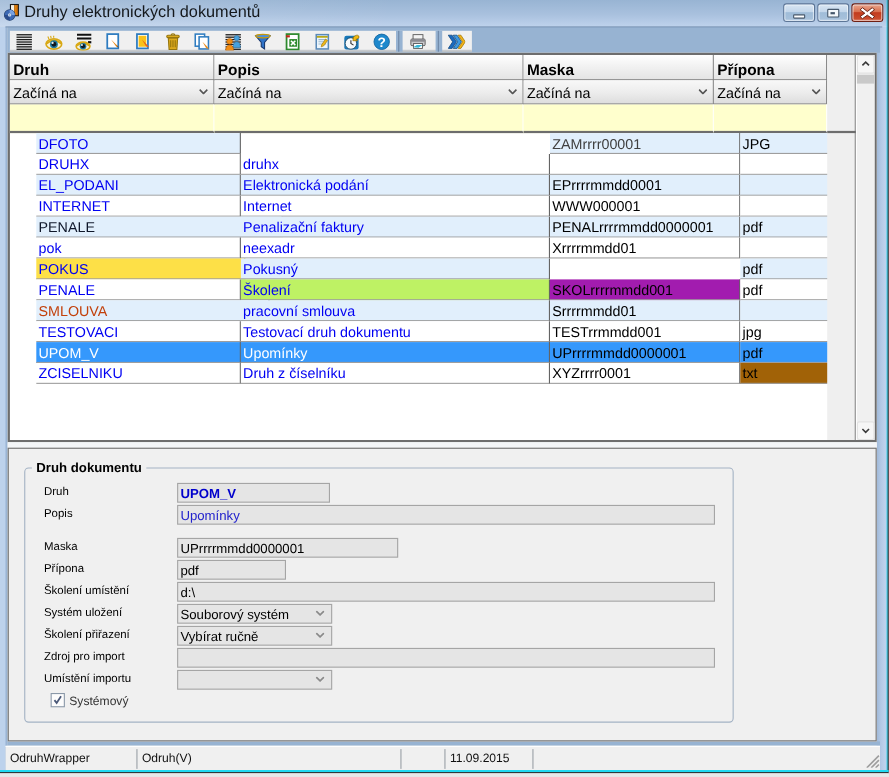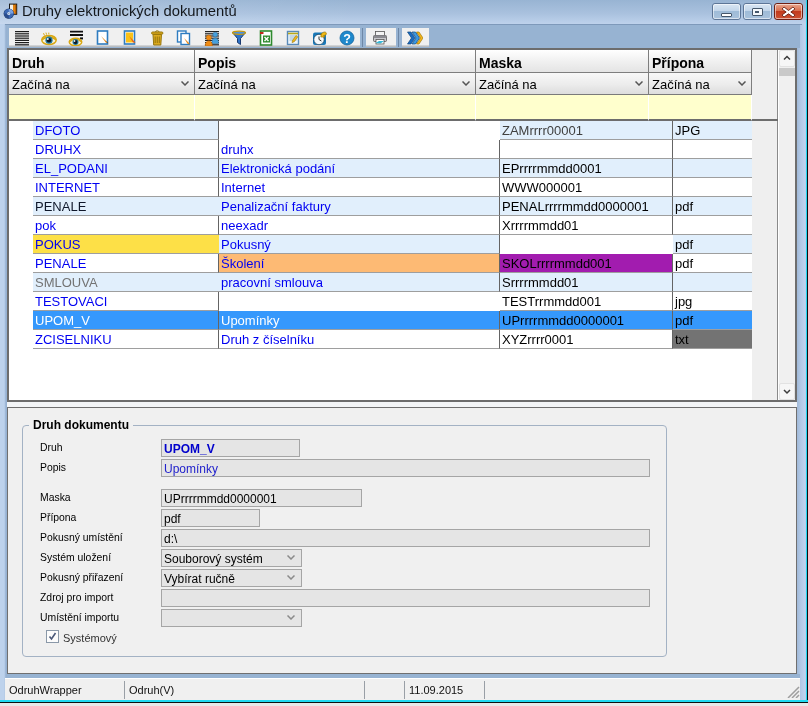--- a/index.html
+++ b/index.html
@@ -303,46 +303,47 @@
         <div class="cell cdark" style="left:467px;width:173px;background:#ffffff;color:#000">Xrrrrmmdd01</div>
         <div class="cell cdark" style="left:640px;width:103px;background:#ffffff;color:#000"></div>
       </div>
       <div class="abs row" style="top:185px">
         <div class="cell" style="left:0px;width:190px;background:#fde047;color:#0000f2">POKUS</div>
         <div class="cell" style="left:186px;width:281px;background:#e1effc;color:#0000f2">Pokusný</div>
         <div class="cell cdark" style="left:640px;width:103px;background:#e1effc;color:#000">pdf</div>
       </div>
       <div class="abs row" style="top:204px">
         <div class="cell" style="left:0px;width:186px;background:#ffffff;color:#0000f2">PENALE</div>
-        <div class="cell" style="left:186px;width:281px;background:#fdba74;color:#0000f2">Školení</div>
+        <div class="cell" style="left:186px;width:281px;background:#bef264;color:#0000f2">Školení</div>
         <div class="cell cdark" style="left:467px;width:173px;background:#a21caf;color:#000">SKOLrrrrmmdd001</div>
         <div class="cell cdark" style="left:640px;width:103px;background:#ffffff;color:#000">pdf</div>
       </div>
       <div class="abs row" style="top:223px">
-        <div class="cell" style="left:0px;width:212px;background:#e1effc;color:#737373">SMLOUVA</div>
+        <div class="cell" style="left:0px;width:212px;background:#e1effc;color:#c2410c">SMLOUVA</div>
         <div class="cell" style="left:186px;width:281px;background:#e1effc;color:#0000f2">pracovní smlouva</div>
         <div class="cell cdark" style="left:467px;width:173px;background:#e1effc;color:#000">Srrrrmmdd01</div>
         <div class="cell cdark" style="left:640px;width:103px;background:#e1effc;color:#000"></div>
       </div>
       <div class="abs row" style="top:242px">
         <div class="cell" style="left:0px;width:186px;background:#ffffff;color:#0000f2">TESTOVACI</div>
+        <div class="cell" style="left:186px;width:281px;background:#ffffff;color:#0000f2">Testovací druh dokumentu</div>
         <div class="cell cdark" style="left:467px;width:173px;background:#ffffff;color:#000">TESTrrmmdd001</div>
         <div class="cell cdark" style="left:640px;width:103px;background:#ffffff;color:#000">jpg</div>
       </div>
       <div class="abs row" style="top:261px">
         <div class="cell" style="left:0px;width:186px;background:#3598fc;color:#ffffff">UPOM_V</div>
         <div class="cell" style="left:186px;width:281px;background:#3598fc;color:#ffffff">Upomínky</div>
         <div class="cell cdark" style="left:467px;width:173px;background:#3598fc;color:#000">UPrrrrmmdd0000001</div>
         <div class="cell cdark" style="left:640px;width:103px;background:#3598fc;color:#000">pdf</div>
       </div>
       <div class="abs row" style="top:280px">
         <div class="cell" style="left:0px;width:186px;background:#ffffff;color:#0000f2">ZCISELNIKU</div>
         <div class="cell" style="left:186px;width:281px;background:#ffffff;color:#0000f2">Druh z číselníku</div>
         <div class="cell cdark" style="left:467px;width:173px;background:#ffffff;color:#000">XYZrrrr0001</div>
-        <div class="cell cdark" style="left:640px;width:103px;background:#737373;color:#000">txt</div>
+        <div class="cell cdark" style="left:640px;width:103px;background:#a16207;color:#000">txt</div>
       </div>
     </div>
   <div class="abs" id="filler"></div>
   <div class="abs" id="fillerline"></div>
   <div class="abs" id="vscroll">
     <div id="vs-up">
         <svg width="14" height="15" style="position:absolute;left:0;top:0">
           <path d="M4 8.5 L7 5.5 L10 8.5" stroke="#3c3c3c" stroke-width="1.5" fill="none"></path>
         </svg>
       </div>
@@ -362,27 +363,27 @@
     </div>
   <div id="formfields">
       <div class="flabel" style="top:34px">Druh</div>
       <div class="ffield" style="top:31px;width:139px"><span style="font-weight:bold;color:#0000cc">UPOM_V</span></div>
       <div class="flabel" style="top:54px">Popis</div>
       <div class="ffield" style="top:51px;width:489px"><span style="color:#2222cc">Upomínky</span></div>
       <div class="flabel" style="top:84px">Maska</div>
       <div class="ffield" style="top:81px;width:201px"><span style="">UPrrrrmmdd0000001</span></div>
       <div class="flabel" style="top:104px">Přípona</div>
       <div class="ffield" style="top:101px;width:99px"><span style="">pdf</span></div>
-      <div class="flabel" style="top:124px">Pokusný umístění</div>
+      <div class="flabel" style="top:124px">Školení umístění</div>
       <div class="ffield" style="top:121px;width:489px"><span style="">d:\</span></div>
       <div class="flabel" style="top:144px">Systém uložení</div>
       <div class="ffield fdrop" style="top:141px;width:141px"><span style="">Souborový systém</span><svg class="darr" width="8" height="5">
           <path d="M0.5 0.5 L4 4 L7.5 0.5" stroke="#8a8a8a" stroke-width="1.5" fill="none"></path>
         </svg></div>
-      <div class="flabel" style="top:164px">Pokusný přiřazení</div>
+      <div class="flabel" style="top:164px">Školení přiřazení</div>
       <div class="ffield fdrop" style="top:161px;width:141px"><span style="">Vybírat ručně</span><svg class="darr" width="8" height="5">
           <path d="M0.5 0.5 L4 4 L7.5 0.5" stroke="#8a8a8a" stroke-width="1.5" fill="none"></path>
         </svg></div>
       <div class="flabel" style="top:184px">Zdroj pro import</div>
       <div class="ffield" style="top:181px;width:489px"><span style=""></span></div>
       <div class="flabel" style="top:204px">Umístění importu</div>
       <div class="ffield fdrop" style="top:201px;width:141px"><span style=""></span><svg class="darr" width="8" height="5">
           <path d="M0.5 0.5 L4 4 L7.5 0.5" stroke="#8a8a8a" stroke-width="1.5" fill="none"></path>
         </svg></div>
     </div>

